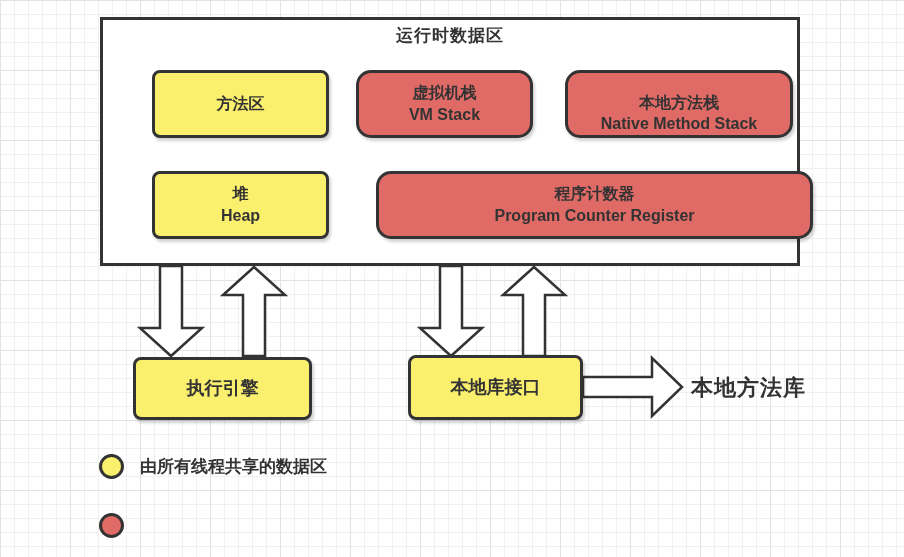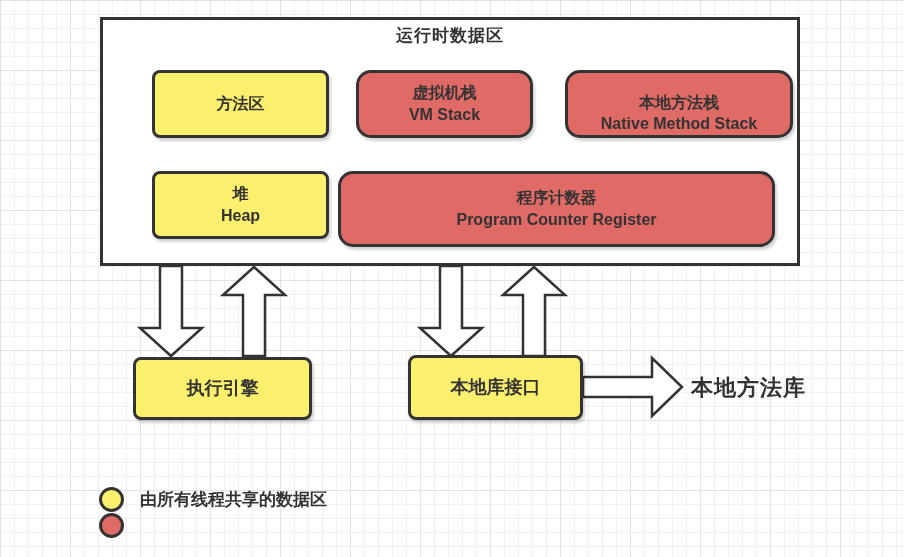--- a/index.html
+++ b/index.html
@@ -30,34 +30,34 @@
     display:flex;flex-direction:column;align-items:center;justify-content:center;
     font-weight:bold;text-align:center;line-height:1.35;
   }
   .shared{background:#FBF06D;}
   .isolated{background:#E06A66;border-radius:15px;}
   .inner{font-size:16px;margin-left:18px;}
   .b-method{left:134px;top:70px;width:177px;height:68px;}
   .b-vm{left:338px;top:70px;width:177px;height:68px;}
   .b-native{left:547px;top:70px;width:228px;height:68px;justify-content:flex-end;}
   .b-heap{left:134px;top:171px;width:177px;height:68px;}
-  .b-pcr{left:320px;top:171px;width:437px;height:76px;}
+  .b-pcr{left:358px;top:171px;width:437px;height:68px;}
   .b-engine{left:133px;top:357px;width:179px;height:63px;font-size:18px;}
   .b-nif{left:408px;top:355px;width:175px;height:65px;font-size:18px;justify-content:center;}
   .arrows{position:absolute;left:0;top:0;width:904px;height:557px;pointer-events:none;}
   .side-label{
     position:absolute;left:691px;top:376px;height:24px;display:flex;align-items:center;
     font-size:22px;font-weight:bold;letter-spacing:1px;
   }
   .legend-row{
     position:absolute;left:99px;height:26px;
     display:flex;align-items:center;gap:16px;
     font-size:17px;font-weight:bold;
   }
-  .legend-row.r1{top:486px;}
+  .legend-row.r1{top:453px;}
   .legend-row.r2{top:512px;}
   .swatch{
     width:19px;height:19px;border:3px solid #333;border-radius:50%;
     flex:0 0 auto;
   }
   .swatch.shared{background:#FBF06D;}
   .swatch.isolated{background:#E06A66;}
 </style>
 </head>
 <body>

